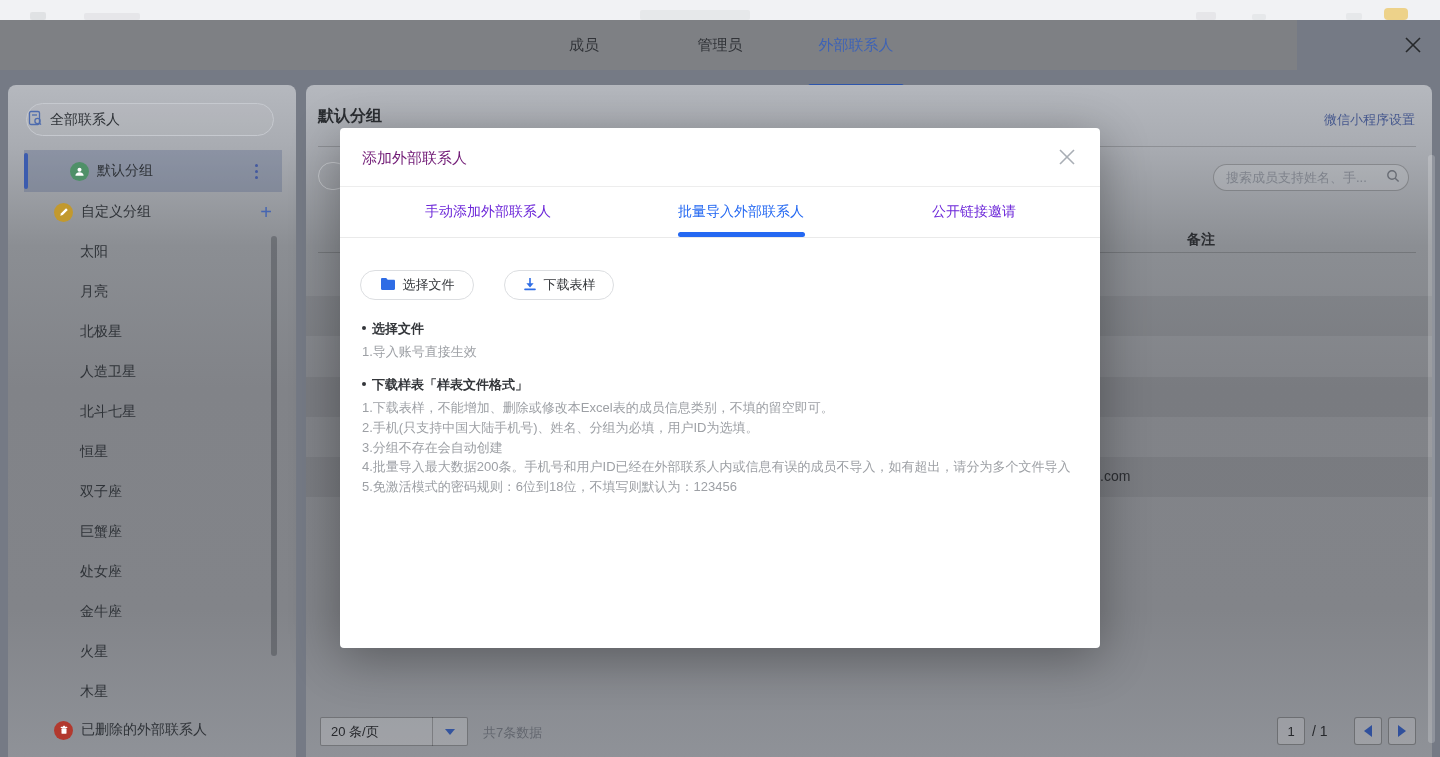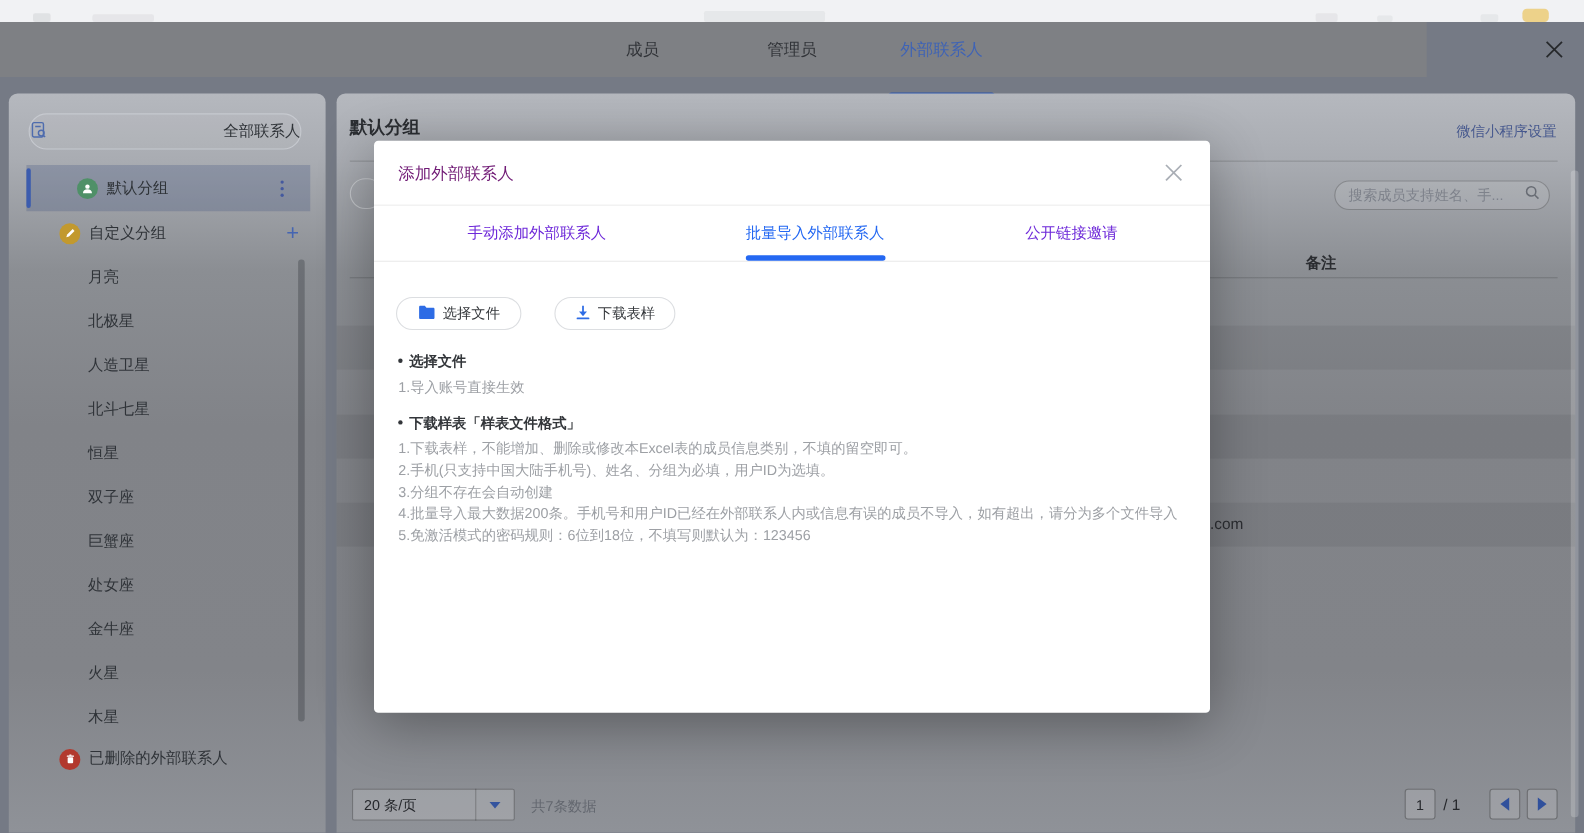--- a/index.html
+++ b/index.html
@@ -20,21 +20,21 @@
   .dlg-close { left:1402px; top:34px; width:22px; height:22px; cursor:pointer; }
   .dlg-close svg { stroke:#26282b; stroke-width:1.6; }
 
   
   .panel-grad { background:linear-gradient(180deg,#b5b8be 0%,#a9acb2 9%,#8b8e93 24%,#818388 45%,#828489 78%,#8f9298 100%); }
   .sidebar { left:8px; top:85px; width:288px; height:672px; border-radius:8px 8px 0 0; }
   .content { left:306px; top:85px; width:1126px; height:672px; border-radius:8px 8px 0 0; }
 
   
   .all-btn { position:absolute; left:18px; top:18px; width:248px; height:33px; border:1px solid #c6c9cf; border-radius:17px;
-             display:flex; align-items:center; justify-content:space-between; gap:7px; color:#2f3338; font-size:14px; cursor:pointer; background:rgba(255,255,255,0.05); }
+             display:flex; align-items:center; justify-content:flex-start; gap:7px; color:#2f3338; font-size:14px; cursor:pointer; background:rgba(255,255,255,0.05); }
   .side-list { position:absolute; left:0; top:65px; width:288px; }
   .side-row { height:40px; display:flex; align-items:center; padding-left:72px; font-size:14px; color:#2f3338; cursor:pointer; position:relative; }
   .side-row.iconrow { padding-left:46px; }
   .side-row .circle { width:19px; height:19px; border-radius:50%; display:flex; align-items:center; justify-content:center; margin-right:8px; flex:0 0 19px; }
   .row-selected { height:42px; margin-left:16px; width:258px; background:rgba(54,74,122,0.25); }
   .row-selected .selbar { position:absolute; left:0; top:3px; width:4px; height:36px; border-radius:2px; background:#3c5cae; }
   .dots { position:absolute; right:24px; display:flex; flex-direction:column; gap:3px; cursor:pointer; }
   .dots i { width:3px; height:3px; border-radius:50%; background:#44599f; }
   .plus { position:absolute; right:24px; font-size:20px; color:#4565b2; font-weight:400; cursor:pointer; line-height:20px; }
   .side-scrollbar { position:absolute; left:263px; top:151px; width:6px; height:420px; border-radius:3px; background:rgba(30,33,38,0.28); cursor:pointer; }
@@ -144,20 +144,23 @@
       <span class="circle" style="background:#c2992e;">
         <svg width="10" height="10" viewBox="0 0 12 12" fill="#fff">
             <path d="M1.5 10.5l1-3 6-6 2 2-6 6z"></path>
           </svg>
       </span>
       <span>自定义分组</span>
       <span class="plus">+</span>
     </div>
 
     <div class="side-row">
+        <span>太阳</span>
+      </div>
+    <div class="side-row">
         <span>月亮</span>
       </div>
     <div class="side-row">
         <span>北极星</span>
       </div>
     <div class="side-row">
         <span>人造卫星</span>
       </div>
     <div class="side-row">
         <span>北斗七星</span>

